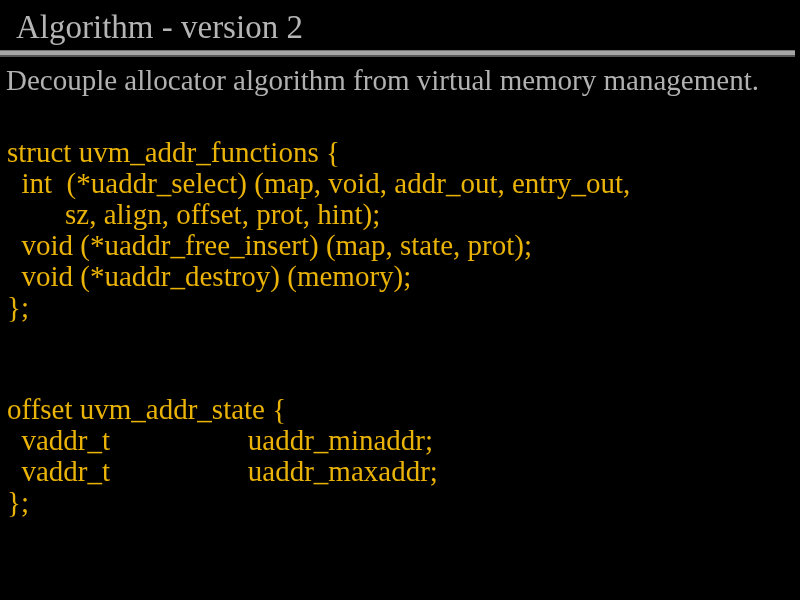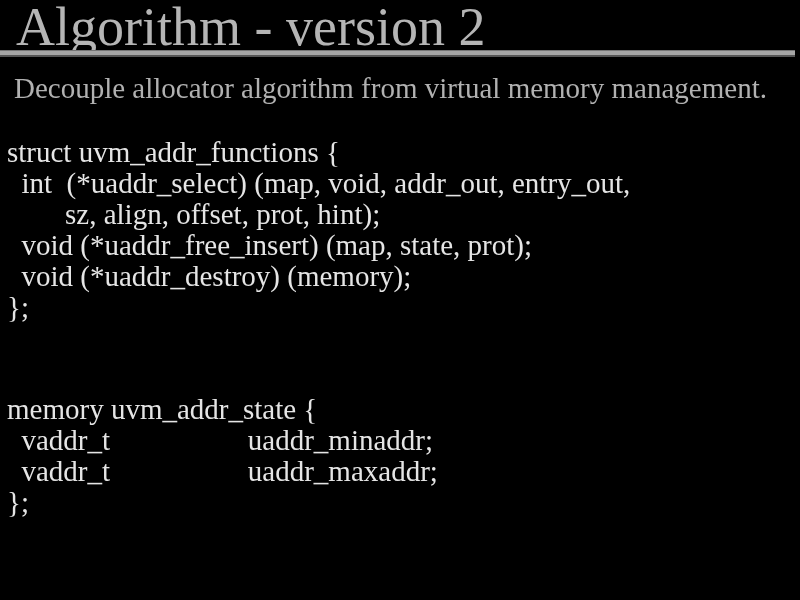--- a/index.html
+++ b/index.html
@@ -14,21 +14,21 @@
     background: #000000;
     overflow: hidden;
     font-family: "Liberation Serif", "DejaVu Serif", serif;
     color: #b1b1b1;
   }
   .title {
     position: absolute;
     left: 16px;
     top: 2px;
     margin: 0;
-    font-size: 54px;
+    font-size: 33px;
     font-weight: normal;
     line-height: 50px;
     color: #b5b5b5;
     white-space: pre;
   }
   .rule {
     position: absolute;
     left: 0;
     top: 50px;
     width: 795px;
@@ -36,32 +36,32 @@
     background: linear-gradient(
       #757575 0px, #757575 1px,
       #a6a6a6 1px, #a6a6a6 5px,
       #565656 5px, #565656 7px
     );
   }
   .subtitle {
     position: absolute;
     left: 6px;
     top: 63px;
-    margin: 8px;
+    margin: 0;
     font-size: 29px;
     line-height: 34px;
     color: #b1b1b1;
     white-space: pre;
   }
   .code {
     position: absolute;
     left: 7px;
     font-size: 29px;
     line-height: 31px;
-    color: #e5e5e5;
+    color: #eab308;
   }
   .code-line {
     white-space: pre;
     height: 31px;
   }
   .code-block-1 { top: 137px; }
   .code-block-2 { top: 394px; }
 </style>
 </head>
 <body>
@@ -77,19 +77,19 @@
   <div class="code code-block-1">
     <div class="code-line">struct uvm_addr_functions {</div>
     <div class="code-line">  int  (*uaddr_select) (map, void, addr_out, entry_out,</div>
     <div class="code-line">        sz, align, offset, prot, hint);</div>
     <div class="code-line">  void (*uaddr_free_insert) (map, state, prot);</div>
     <div class="code-line">  void (*uaddr_destroy) (memory);</div>
     <div class="code-line">};</div>
   </div>
 
   <div class="code code-block-2">
-    <div class="code-line">memory uvm_addr_state {</div>
+    <div class="code-line">offset uvm_addr_state {</div>
     <div class="code-line">  vaddr_t                   uaddr_minaddr;</div>
     <div class="code-line">  vaddr_t                   uaddr_maxaddr;</div>
     <div class="code-line">};</div>
   </div>
 
 </div>
 
 </body></html>

